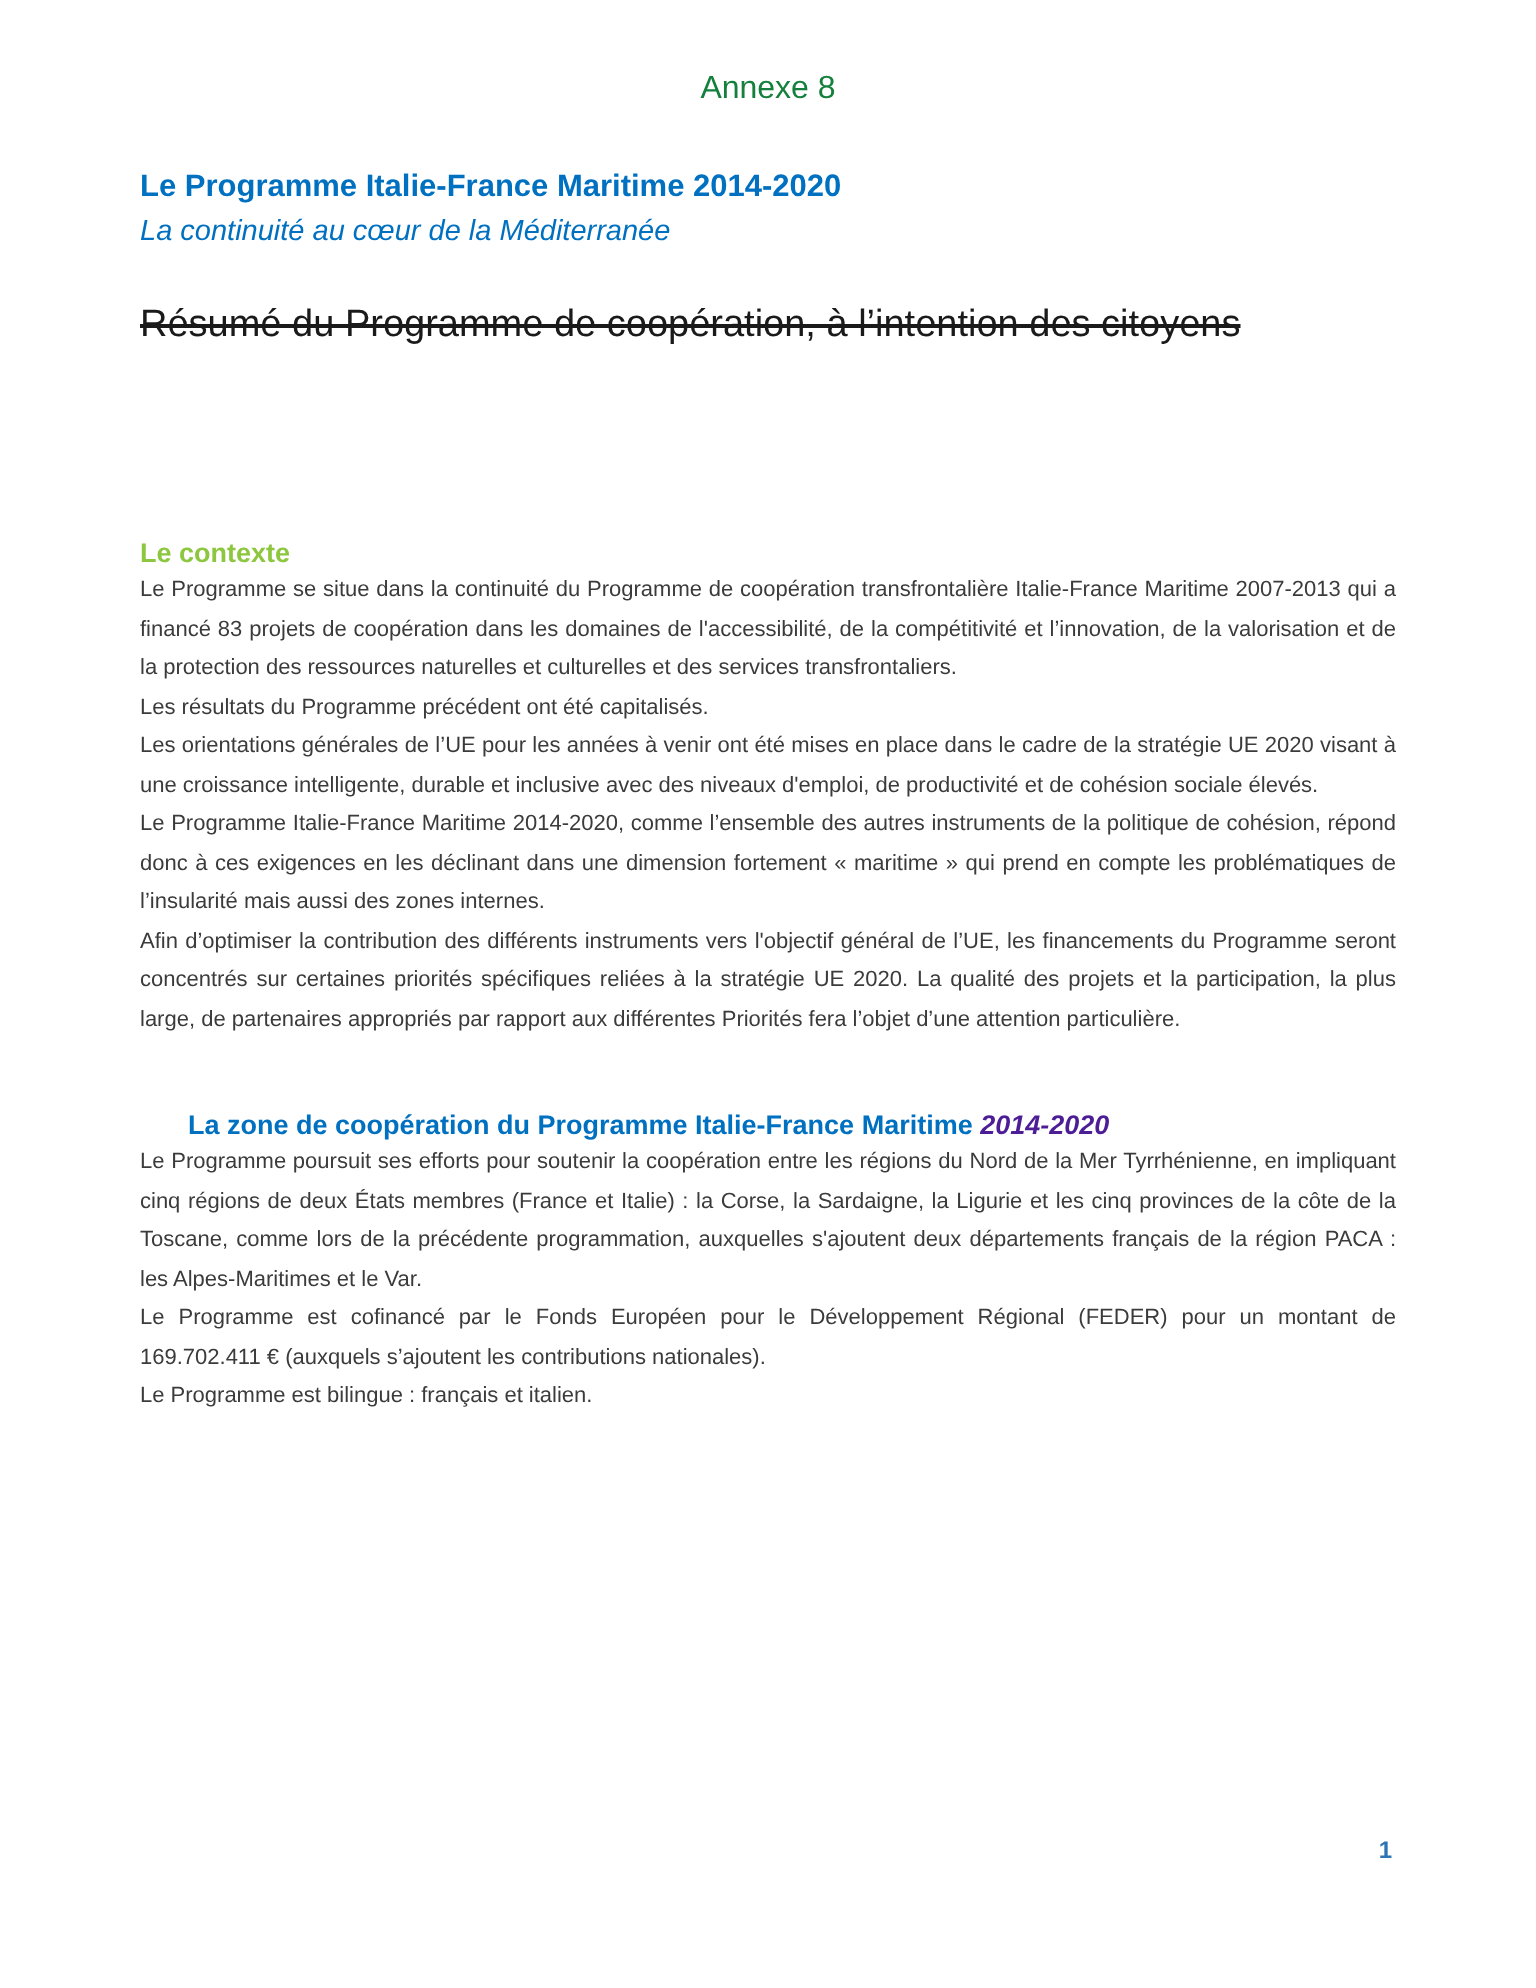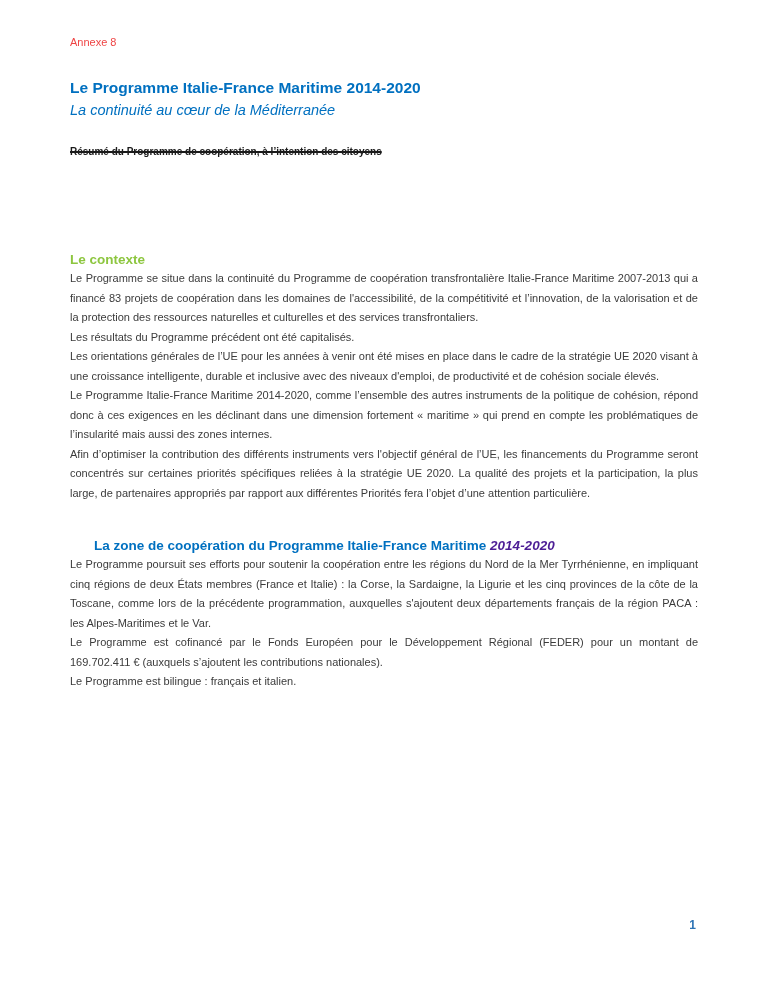--- a/index.html
+++ b/index.html
@@ -16,42 +16,42 @@
     color: #3b3b3b;
   }
   .page {
     position: absolute;
     inset: 0;
     padding: 36px 70px 0 70px;
     box-sizing: border-box;
     background: #ffffff;
   }
   .annex {
-    text-align: left;
-    font-size: 11px;
-    color: #ef4444;
+    text-align: center;
+    font-size: 16px;
+    color: #15803d;
   }
   .doc-title {
     margin-top: 30px;
     font-size: 15.5px;
     font-weight: bold;
     color: #0070C0;
     line-height: 20px;
   }
   .doc-subtitle {
     font-size: 14.5px;
     font-style: italic;
     color: #0070C0;
     line-height: 20px;
     margin-top: 2px;
   }
   .summary-heading {
     margin-top: 26px;
-    font-size: 10px;
-    font-weight: bold;
+    font-size: 19px;
+    font-weight: normal;
     color: #1a1a1a;
     text-decoration: line-through;
     text-decoration-thickness: 1.5px;
   }
   .section-heading {
     font-size: 13.5px;
     font-weight: bold;
     line-height: 18px;
   }
   .green { color: #8DC63F; }

